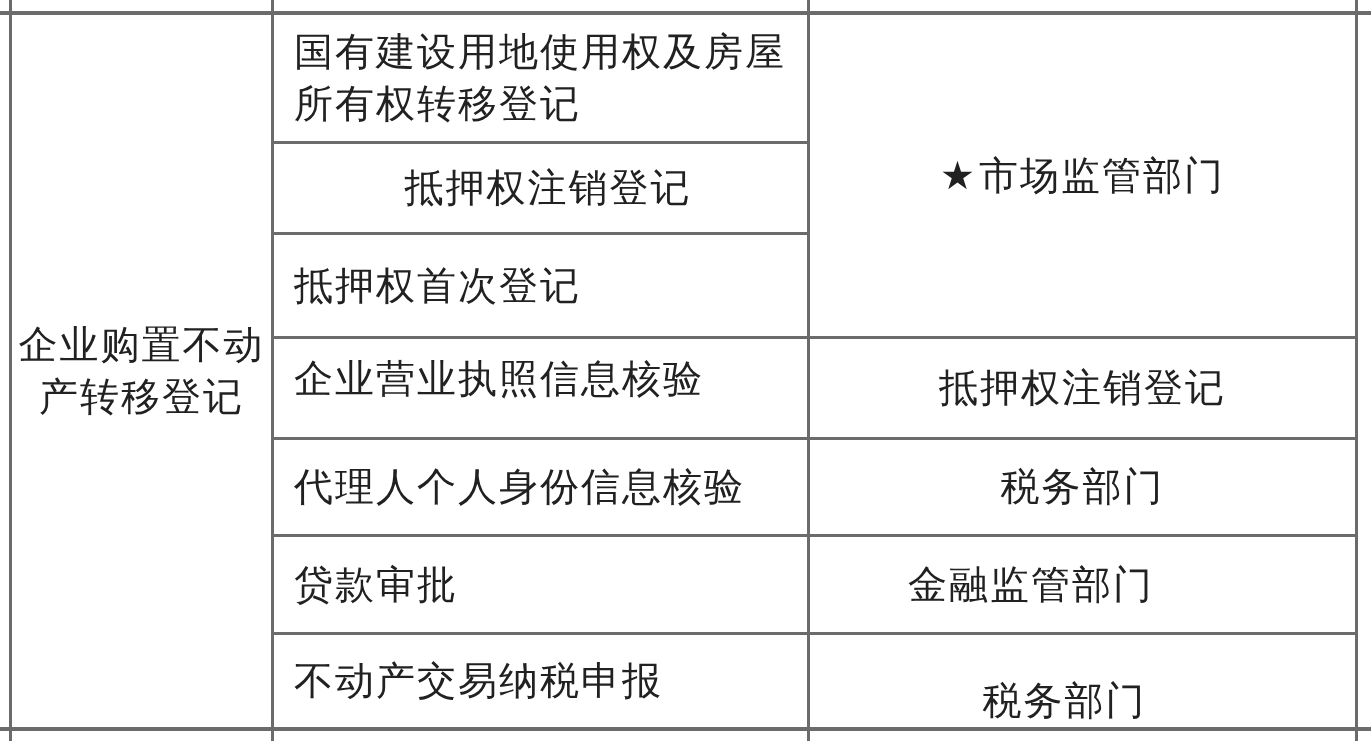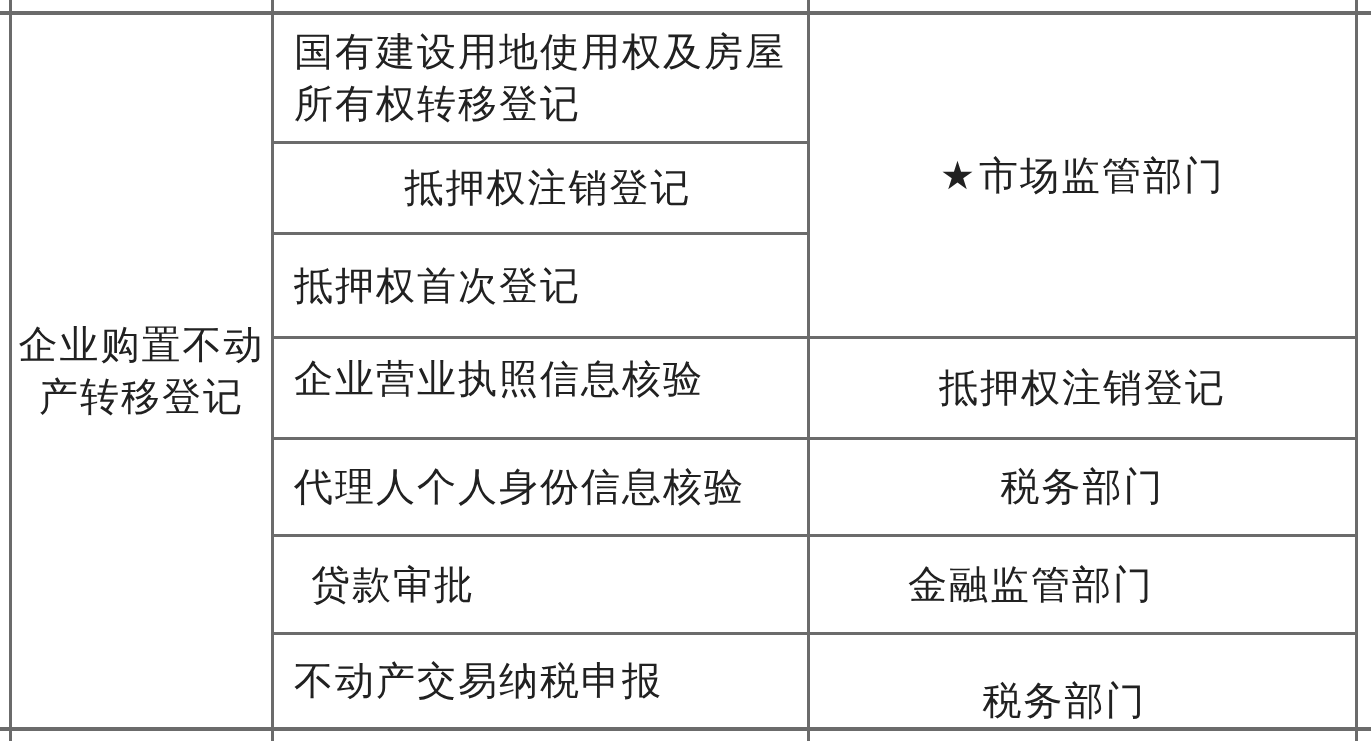--- a/index.html
+++ b/index.html
@@ -70,21 +70,21 @@
   </div>
   <div class="cell left" style="left:274px;top:235px;width:533px;height:101px;">
     <span class="item-inner">抵押权首次登记</span>
   </div>
   <div class="cell left" style="left:274px;top:339px;width:533px;height:79px;">
     <span class="item-inner">企业营业执照信息核验</span>
   </div>
   <div class="cell left" style="left:274px;top:440px;width:533px;height:94px;">
     <span class="item-inner">代理人个人身份信息核验</span>
   </div>
-  <div class="cell left" style="left:274px;top:537px;width:533px;height:95px;margin-left:17px;">
+  <div class="cell left" style="left:274px;top:537px;width:533px;height:95px;">
     <span class="item-inner">贷款审批</span>
   </div>
   <div class="cell left" style="left:274px;top:635px;width:533px;height:92px;border-radius:31px;">
     <span class="item-inner">不动产交易纳税申报</span>
   </div>
 
   <div class="cell centered" style="left:810px;top:15px;width:545px;height:321px;">
     <span class="star">★</span>
     <span>市场监管部门</span>
   </div>

